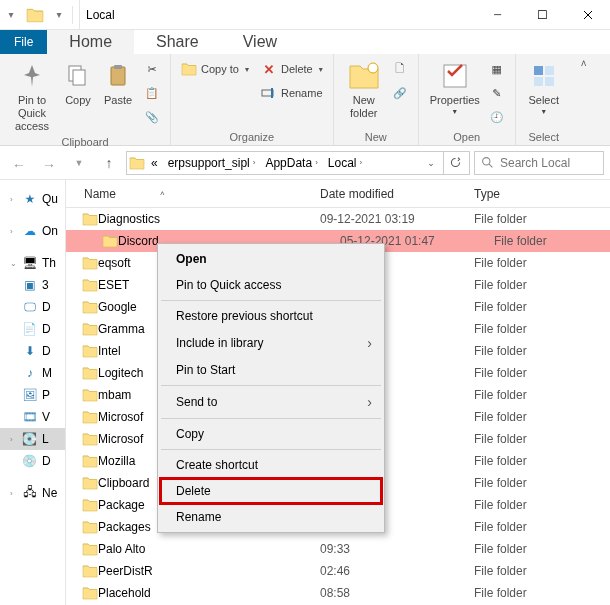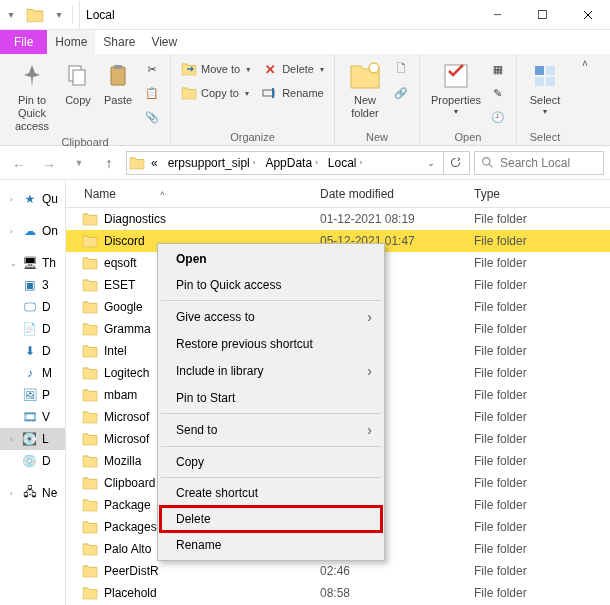--- a/index.html
+++ b/index.html
@@ -11,22 +11,22 @@
   .tb-foldericon { width: 18px; height: 18px; margin: 0 4px; }
   .tb-title { padding-left: 6px; font-size: 12px; border-left: 1px solid #e5e5e5; margin-left: 4px; height: 100%; display: flex; align-items: center; }
   .tb-spacer { flex: 1; }
   .tb-btn { width: 45px; height: 30px; display: flex; align-items: center; justify-content: center; font-size: 14px; }
   .tb-btn.min::before { content: "─"; font-size: 10px; }
   .tb-btn.max::before { content: "☐"; font-size: 12px; }
   .tb-btn.close svg { width: 10px; height: 10px; }
 
   
   .tabs { height: 24px; display: flex; align-items: stretch; background: #fff; }
-  .filetab { background: #d946ef; color: #fff; padding: 0 14px; display: flex; align-items: center; font-size: 12px; }
-  .tab { padding: 0 8px; display: flex; align-items: center; font-size: 12px; color: #444; }
+  .filetab { background: #0369a1; color: #fff; padding: 0 14px; display: flex; align-items: center; font-size: 12px; }
+  .tab { padding: 0 22px; display: flex; align-items: center; font-size: 16px; color: #444; }
   .tab.active { background: #f3f3f3; }
 
   
   .ribbon { height: 92px; background: #f3f3f3; border-bottom: 1px solid #dadada; display: flex; }
   .ribgroup { border-right: 1px solid #e1e1e1; display: flex; flex-direction: column; padding: 2px 6px 0 6px; }
   .ribgroup-body { display: flex; flex: 1; align-items: flex-start; }
   .ribgroup-label { text-align: center; font-size: 11px; color: #666; padding: 2px 0; }
   .rbtn-lg { display: flex; flex-direction: column; align-items: center; justify-content: flex-start; width: 52px; padding-top: 4px; font-size: 11px; color: #444; text-align: center; line-height: 1.2; }
   .rbtn-lg .ico { width: 32px; height: 32px; display: flex; align-items: center; justify-content: center; margin-bottom: 2px; }
   .rbtn-sm-col { display: flex; flex-direction: column; gap: 2px; padding-top: 2px; }
@@ -53,22 +53,22 @@
   .nav-item.sel { background: #d8d8d8; }
   .nav-item .caret { font-size: 8px; color: #888; width: 8px; }
 
   .files { flex: 1; overflow: hidden; }
   .colhdr { display: flex; height: 28px; align-items: center; border-bottom: 1px solid #e5e5e5; font-size: 12px; color: #333; }
   .ch-name { width: 254px; padding-left: 18px; display: flex; align-items: center; gap: 4px; }
   .ch-sort { font-size: 8px; color: #555; margin-left: 40px; }
   .ch-date { width: 154px; }
   .ch-type { flex: 1; }
   .frow { display: flex; height: 22px; align-items: center; font-size: 12px; }
-  .frow.sel { background: #fde047; }
-  .fc-name { width: 254px; padding-left: 16px; display: flex; align-items: center; gap: 6px; }
+  .frow.sel { background: #fca5a5; padding-left: 20px; }
+  .fc-name { width: 254px; padding-left: 16px; display: flex; align-items: center; }
   .fc-date { width: 154px; color: #555; }
   .fc-type { flex: 1; color: #555; }
   .foldicon { width: 16px; height: 16px; flex-shrink: 0; }
 
   
   .ctxmenu { position: absolute; left: 157px; top: 243px; width: 228px; background: #f0f0f0; border: 1px solid #bcbcbc; box-shadow: 3px 3px 6px rgba(0,0,0,.25); font-size: 12px; padding: 2px; }
   .ctx-item { padding: 6px 10px 6px 16px; display: flex; align-items: center; justify-content: space-between; }
   .ctx-item.bold { font-weight: 600; }
   .ctx-sep { height: 1px; background: #d0d0d0; margin: 2px 1px; }
   .ctx-sub::after { content: "›"; font-size: 14px; color: #555; }
@@ -157,29 +157,20 @@
             <span class="ico">📎</span>
           </div>
       </div>
     </div>
     <div class="ribgroup-label">Clipboard</div>
   </div>
 
   <div class="ribgroup">
     <div class="ribgroup-body">
       <div class="rbtn-sm-col">
-        <div class="rbtn-sm drop-caret">
-          <span class="ico">
-              <svg width="16" height="16" viewBox="0 0 16 16">
-                <use href="#folder16"></use>
-                <path d="M6 8 h6 M10 6 l2 2 l-2 2" stroke="#2a7ab0" fill="none" stroke-width="1.3"></path>
-              </svg>
-            </span>
-          <span>Move to</span>
-        </div>
         <div class="rbtn-sm drop-caret">
           <span class="ico">
               <svg width="16" height="16" viewBox="0 0 16 16">
                 <use href="#folder16"></use>
               </svg>
             </span>
           <span>Copy to</span>
         </div>
       </div>
       <div class="rbtn-sm-col" style="margin-left:4px">
@@ -394,21 +385,21 @@
       <div class="ch-type">Type</div>
     </div>
     <div id="rows">
         <div class="frow">
           <div class="fc-name">
             <svg class="foldicon" viewBox="0 0 16 16">
               <use href="#folder16"></use>
             </svg>
             <span>Diagnostics</span>
           </div>
-          <div class="fc-date">01-12-2021 08:19</div>
+          <div class="fc-date">09-12-2021 03:19</div>
           <div class="fc-type">File folder</div>
         </div>
         <div class="frow sel">
           <div class="fc-name">
             <svg class="foldicon" viewBox="0 0 16 16">
               <use href="#folder16"></use>
             </svg>
             <span>Discord</span>
           </div>
           <div class="fc-date">05-12-2021 01:47</div>
@@ -580,23 +571,20 @@
 </div>
 
 <div class="ctxmenu">
   <div class="ctx-item bold">
       <span>Open</span>
     </div>
   <div class="ctx-item">
       <span>Pin to Quick access</span>
     </div>
   <div class="ctx-sep"></div>
-  <div class="ctx-item ctx-sub">
-      <span>Give access to</span>
-    </div>
   <div class="ctx-item">
       <span>Restore previous shortcut</span>
     </div>
   <div class="ctx-item ctx-sub">
       <span>Include in library</span>
     </div>
   <div class="ctx-item">
       <span>Pin to Start</span>
     </div>
   <div class="ctx-sep"></div>

